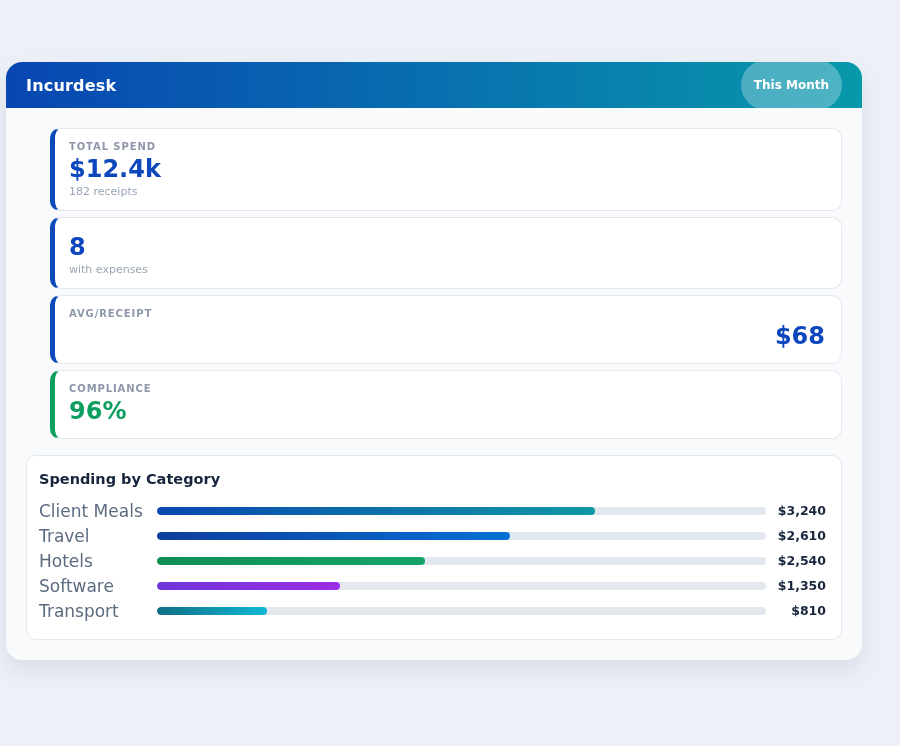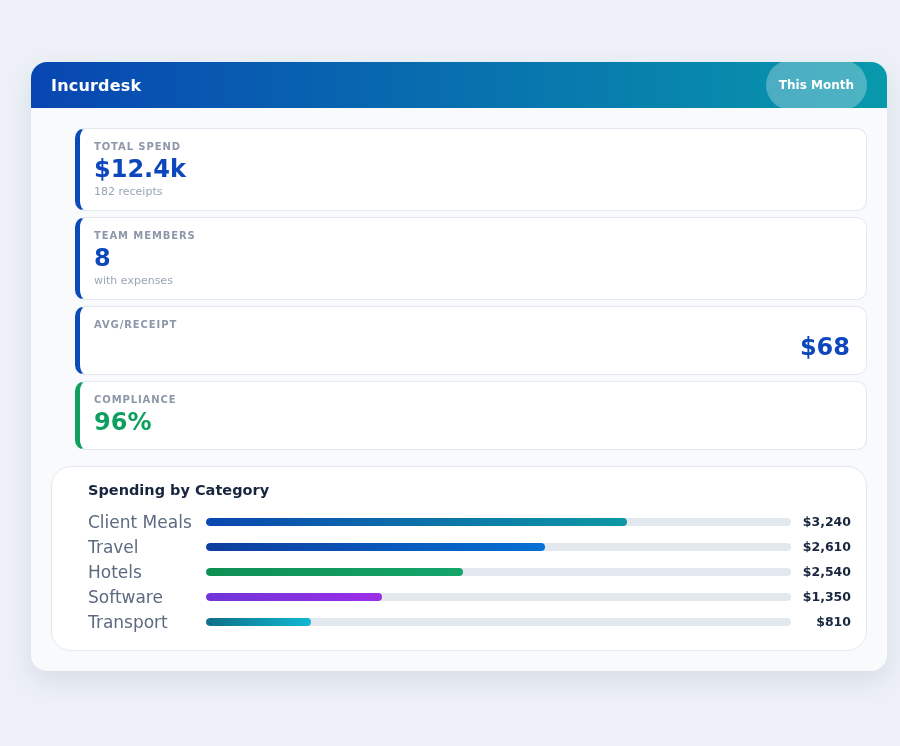--- a/index.html
+++ b/index.html
@@ -4,21 +4,21 @@
 <style>
   * { margin: 0; padding: 0; box-sizing: border-box; }
   html, body {
     width: 900px; height: 746px;
     background: #edf1f7;
     font-family: "DejaVu Sans", "Liberation Sans", sans-serif;
     overflow: hidden;
   }
   .app-card {
     position: absolute;
-    left: 31px; top: 62px;
+    left: 6px; top: 62px;
     width: 856px;
     border-radius: 16px;
     background: #f8fafc;
     box-shadow: 0 10px 26px rgba(30,50,90,0.10);
     overflow: hidden;
     padding-bottom: 20px;
   }
   .app-header {
     height: 46px;
     background: linear-gradient(90deg, #0846b2 0%, #0899ab 100%);
@@ -69,23 +69,23 @@
     margin-top: 2px;
   }
   .stat-sub {
     font-size: 11px;
     color: #9aa5b4;
     margin-top: 1px;
   }
   .chart-card {
     background: #ffffff;
     border: 1px solid #e3e8f0;
-    border-radius: 20px;
+    border-radius: 10px;
     margin-top: 16px;
-    padding: 15px 15px 16px 36px;
+    padding: 15px 15px 16px 12px;
   }
   .chart-title {
     font-size: 14.5px;
     font-weight: bold;
     color: #17263d;
     margin-bottom: 11px;
   }
   .bar-row {
     display: flex;
     align-items: center;
@@ -128,21 +128,20 @@
   </div>
 
   <div class="content">
     <div id="stats-container">
         <div class="stat-card" style="border-left-color: rgb(11, 74, 184);">
           <div class="stat-label">TOTAL SPEND</div>
           <div class="stat-value" style="color: rgb(13, 71, 189);">$12.4k</div>
           <div class="stat-sub">182 receipts</div>
         </div>
         <div class="stat-card" style="border-left-color: rgb(11, 74, 184);">
-          <div class="stat-label">TEAM MEMBERS</div>
           <div class="stat-value" style="color: rgb(13, 71, 189);">8</div>
           <div class="stat-sub">with expenses</div>
         </div>
         <div class="stat-card" style="border-left-color: rgb(11, 74, 184);">
           <div class="stat-label">AVG/RECEIPT</div>
           <div class="stat-value" style="color: rgb(13, 71, 189); text-align: right;">$68</div>
         </div>
         <div class="stat-card" style="border-left-color: rgb(15, 159, 95);">
           <div class="stat-label">COMPLIANCE</div>
           <div class="stat-value" style="color: rgb(13, 159, 96);">96%</div>

